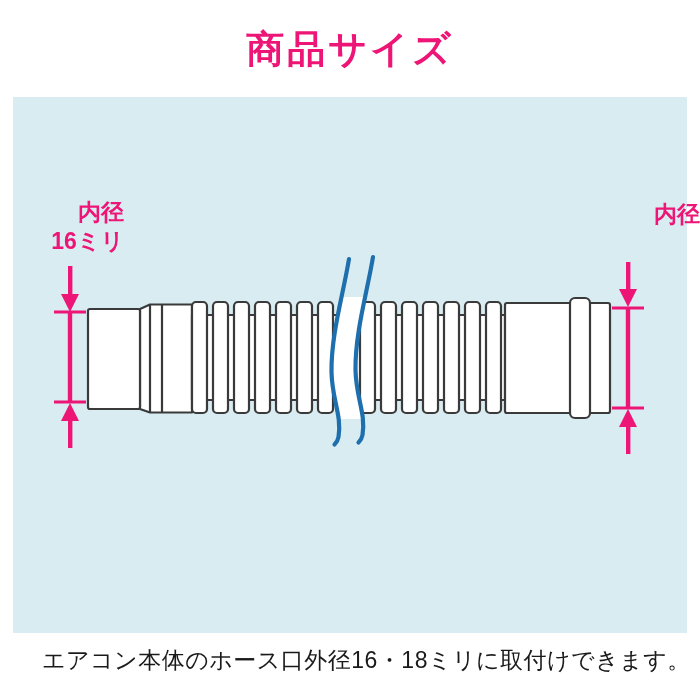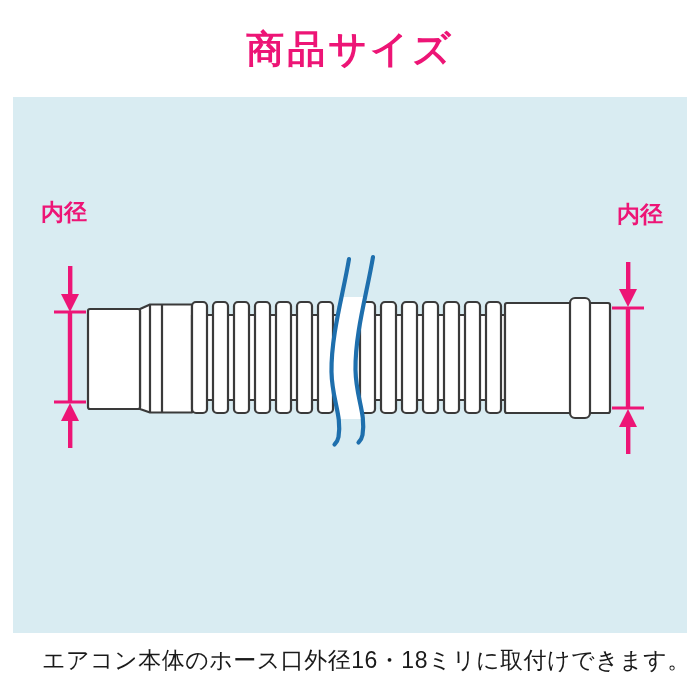--- a/index.html
+++ b/index.html
@@ -28,21 +28,21 @@
     color: #ed1576;
   }
   .diagram-svg {
     position: absolute;
     top: 0;
     left: 0;
   }
   .dim-label {
     position: absolute;
     width: 120px;
-    text-align: center;
+    text-align: right;
     font-size: 23px;
     font-weight: 700;
     line-height: 29px;
     color: #ed1576;
   }
   .dim-label-left  { left: 4px;  top: 198px; }
   .dim-label-right { left: 580px; top: 200px; }
   .caption {
     position: absolute;
     left: 22px;
@@ -143,20 +143,21 @@
         <rect x="625.8" y="309" width="4.4" height="99"></rect>
         <rect x="612" y="406.5" width="32" height="3"></rect>
         <polygon points="619,427 637,427 628,409"></polygon>
         <rect x="626" y="426" width="4.4" height="28"></rect>
       </g>
     </g>
   </svg>
 
   <div class="dim-label dim-label-left">
     <div>内径</div>
+    <div>16ミリ</div>
   </div>
 
   <div class="dim-label dim-label-right">
     <div>内径</div>
   </div>
 
   <div class="caption">エアコン本体のホース口外径16・18ミリに取付けできます。</div>
 
 </div>
 

